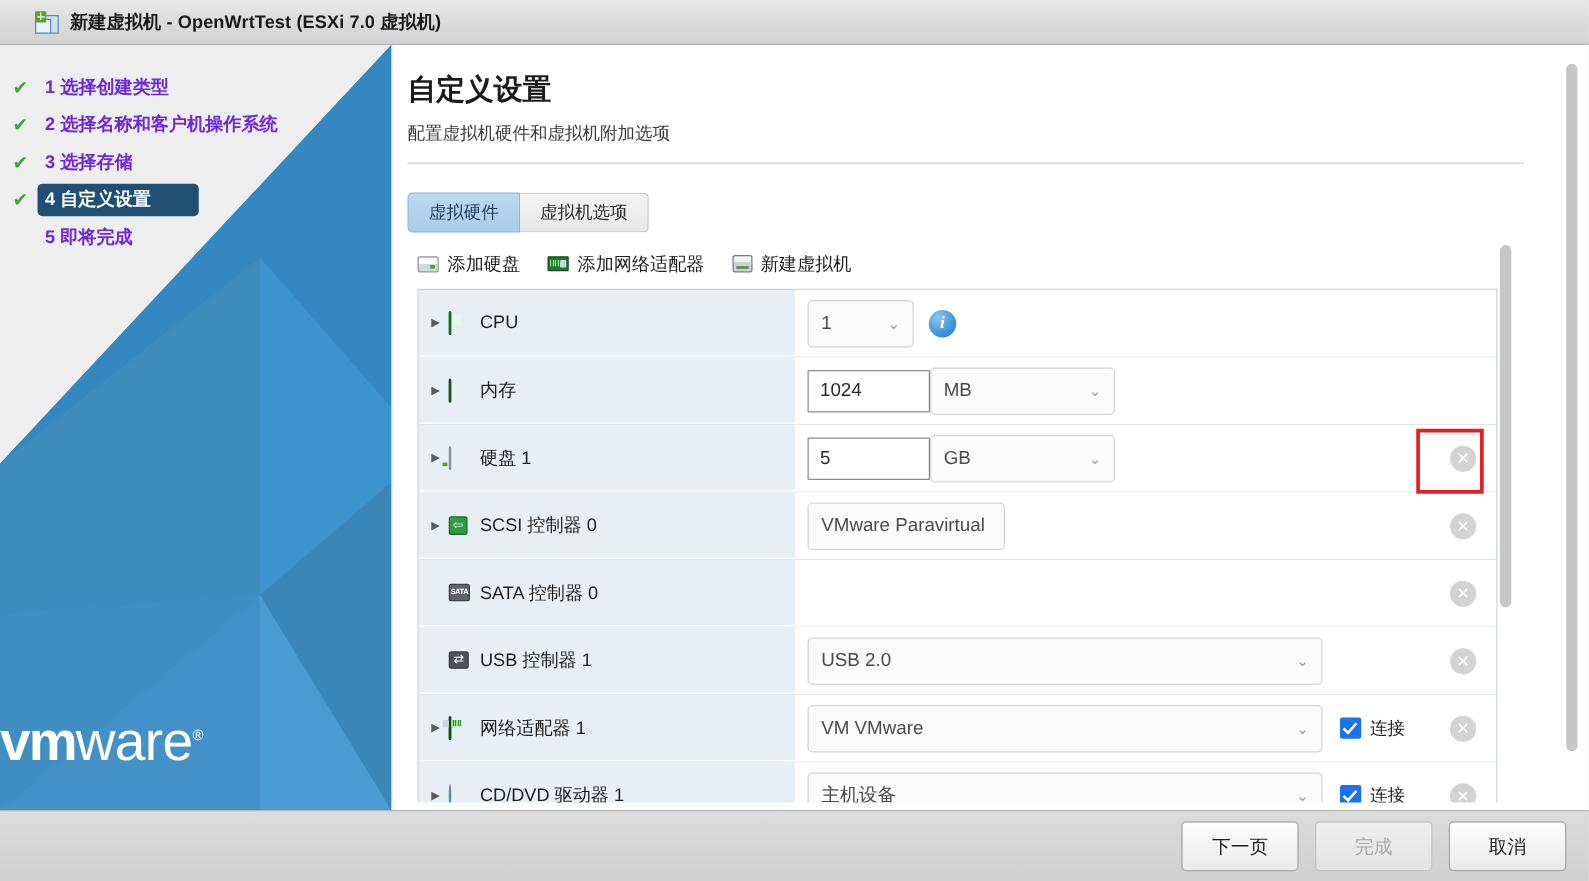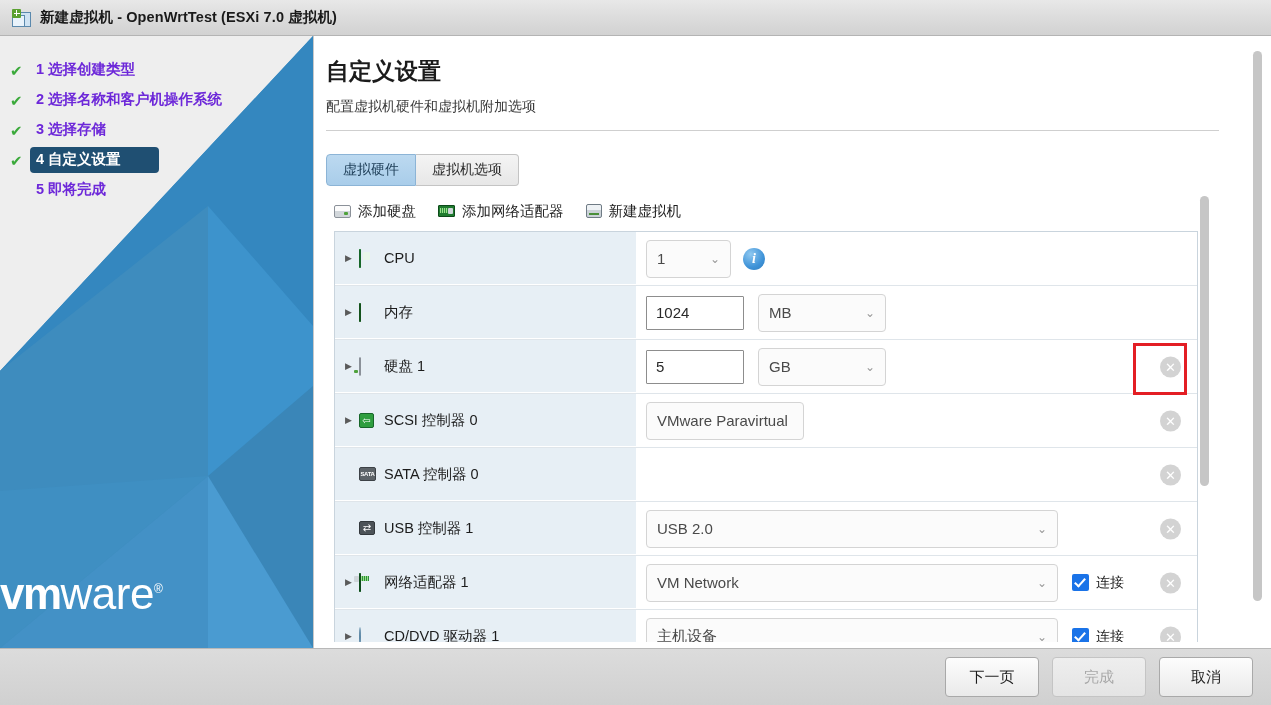--- a/index.html
+++ b/index.html
@@ -17,21 +17,21 @@
   }
 
   
   .titlebar {
     position: absolute; left: 0; top: 0;
     width: 1271px; height: 36px;
     background: linear-gradient(to bottom, #e8e8e8 0%, #dcdcdc 50%, #d2d2d2 100%);
     border-bottom: 1px solid #b4b4b4;
     display: flex; align-items: center;
     box-sizing: border-box;
-    padding-left: 12px;
+    padding-left: 28px;
   }
   .title-icon {
     width: 20px; height: 18px; position: relative; margin-right: 8px; flex: none;
   }
   .ti-back {
     position: absolute; left: 4px; top: 3px; width: 13px; height: 13px;
     background: #cfe3f3; border: 1px solid #5b89ad;
   }
   .ti-front {
     position: absolute; left: 0px; top: 6px; width: 11px; height: 10px;
@@ -313,21 +313,21 @@
     font-size: 15px; color: #4a4a4a;
     padding: 0 10px; box-sizing: border-box;
     display: flex; align-items: center; justify-content: space-between;
     position: relative;
   }
   .selbox .chev {
     margin-left: 10px; color: #9a9a9a; font-size: 12px; line-height: 1;
     flex: none;
   }
   .sel-cpu { width: 85px; }
-  .sel-unit { width: 128px; margin-left: 14px; }
+  .sel-unit { width: 148px; }
   .sel-scsi { width: 158px; white-space: nowrap; overflow: hidden; }
   .sel-usb  { width: 412px; }
   .sel-net  { width: 412px; }
   .sel-cd   { width: 412px; }
 
   .info-icon {
     width: 22px; height: 22px; border-radius: 50%; margin-left: 12px;
     background: radial-gradient(circle at 35% 28%, #8fc8f0 0%, #3f93d8 60%, #2d7bbd 100%);
     color: #ffffff; font-size: 14px; font-weight: bold; font-style: italic;
     display: flex; align-items: center; justify-content: center;
@@ -587,21 +587,21 @@
           </div>
 
           <div class="devrow">
             <div class="label-cell">
               <span class="twisty">▶</span>
               <span class="dev-icon"><span class="icon-nic"></span></span>
               <span class="dev-label">网络适配器 1</span>
             </div>
             <div class="value-cell">
               <div class="selbox sel-net">
-                <span>VM Network</span>
+                <span>VM VMware</span>
                 <span class="chev">⌄</span>
               </div>
               <div class="conn-wrap">
                 <span class="chk"></span>
                 <span class="conn-label">连接</span>
               </div>
               <div class="del-btn">✕</div>
             </div>
           </div>
 

